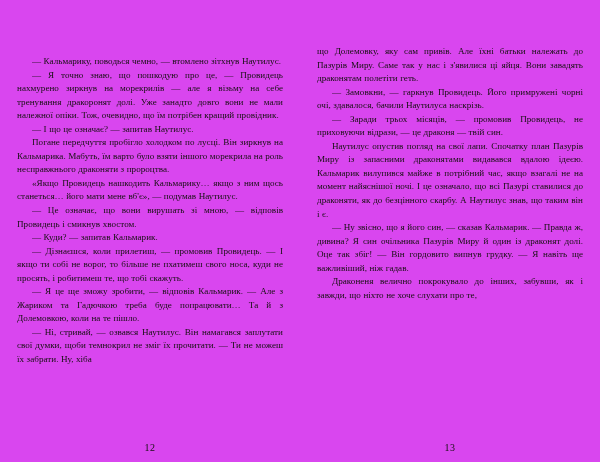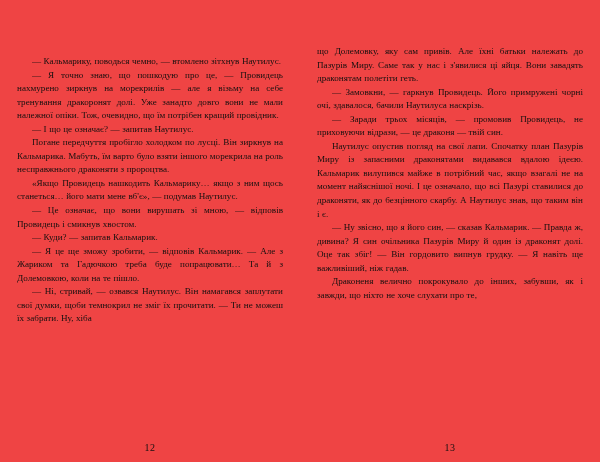--- a/index.html
+++ b/index.html
@@ -20,21 +20,21 @@
     width: 600px;
     height: 462px;
     display: flex;
     background: #ffffff;
   }
   .page {
     position: relative;
     width: 300px;
     height: 462px;
     box-sizing: border-box;
-    background: #ef4444;
+    background: #d946ef;
   }
   .page-left {
     padding: 55px 17px 8px 17px;
   }
   .page-right {
     padding: 45px 17px 0 17px;
   }
   .text-block {
     width: 266px;
   }
@@ -75,20 +75,21 @@
 
   <div class="page page-left">
     <div class="text-block">
       <p class="para indent">— Кальмарику, поводься чемно, — втомлено зітхнув Наутилус.</p>
       <p class="para indent">— Я точно знаю, що пошкодую про це, — Провидець нахмурено зиркнув на морекрилів — але я візьму на себе тренування дракоронят долі. Уже занадто довго вони не мали належної опіки. Тож, очевидно, що їм потрібен кращий провідник.</p>
       <p class="para indent">— І що це означає? — запитав Наутилус.</p>
       <p class="para indent">Погане передчуття пробігло холодком по лусці. Він зиркнув на Кальмарика. Мабуть, їм варто було взяти іншого морекрила на роль несправжнього дра­коняти з пророцтва.</p>
       <p class="para indent">«Якщо Провидець нашкодить Кальмарику… якщо з ним щось станеться… його мати мене вб'є», — подумав Наутилус.</p>
       <p class="para indent">— Це означає, що вони вирушать зі мною, — відповів Провидець і смикнув хвостом.</p>
       <p class="para indent">— Куди? — запитав Кальмарик.</p>
+      <p class="para indent">— Дізнаєшся, коли прилетиш, — промовив Провидець. — І якщо ти собі не ворог, то більше не пхатимеш свого носа, куди не просять, і робити­меш те, що тобі скажуть.</p>
       <p class="para indent">— Я це ще зможу зробити, — відповів Кальма­рик. — Але з Жариком та Гадючкою треба буде попрацювати… Та й з Долемовкою, коли на те пішло.</p>
       <p class="para indent">— Ні, стривай, — озвався Наутилус. Він нама­гався заплутати свої думки, щоби темнокрил не зміг їх прочитати. — Ти не можеш їх забрати. Ну, хіба</p>
     </div>
     <div class="folio folio-left">12</div>
   </div>
 
   <div class="page page-right">
     <div class="text-block">
       <p class="para noindent">що Долемовку, яку сам привів. Але їхні батьки належать до Пазурів Миру. Саме так у нас і з'явилися ці яйця. Вони завадять драконятам полетіти геть.</p>
       <p class="para indent">— Замовкни, — гаркнув Провидець. Його примружені чорні очі, здавалося, бачили Наутилуса наскрізь.</p>

